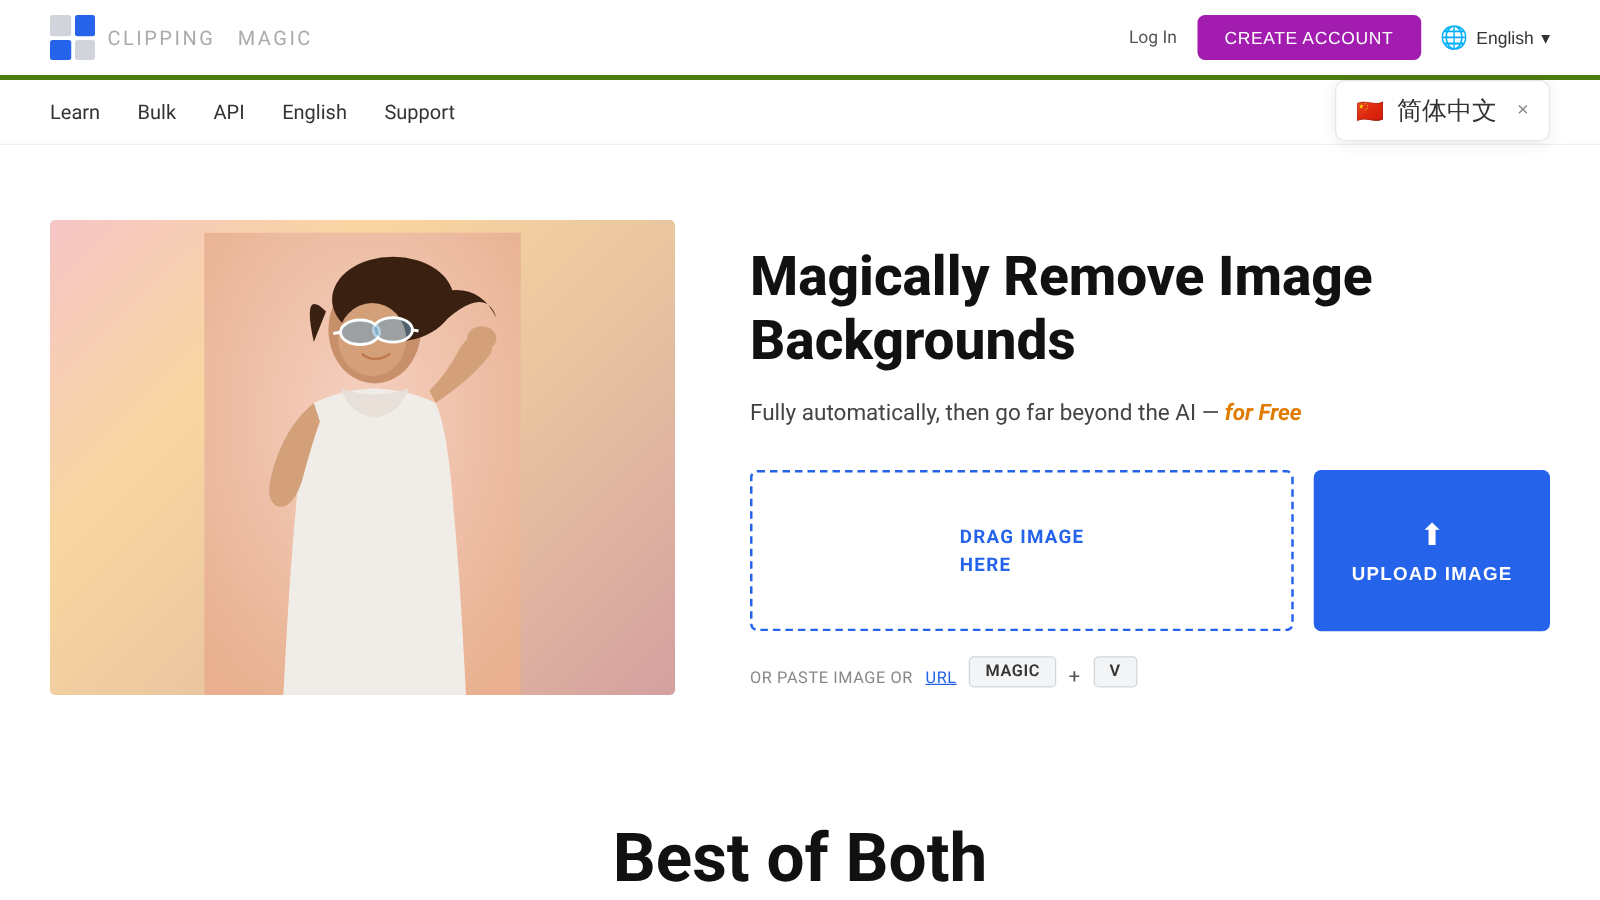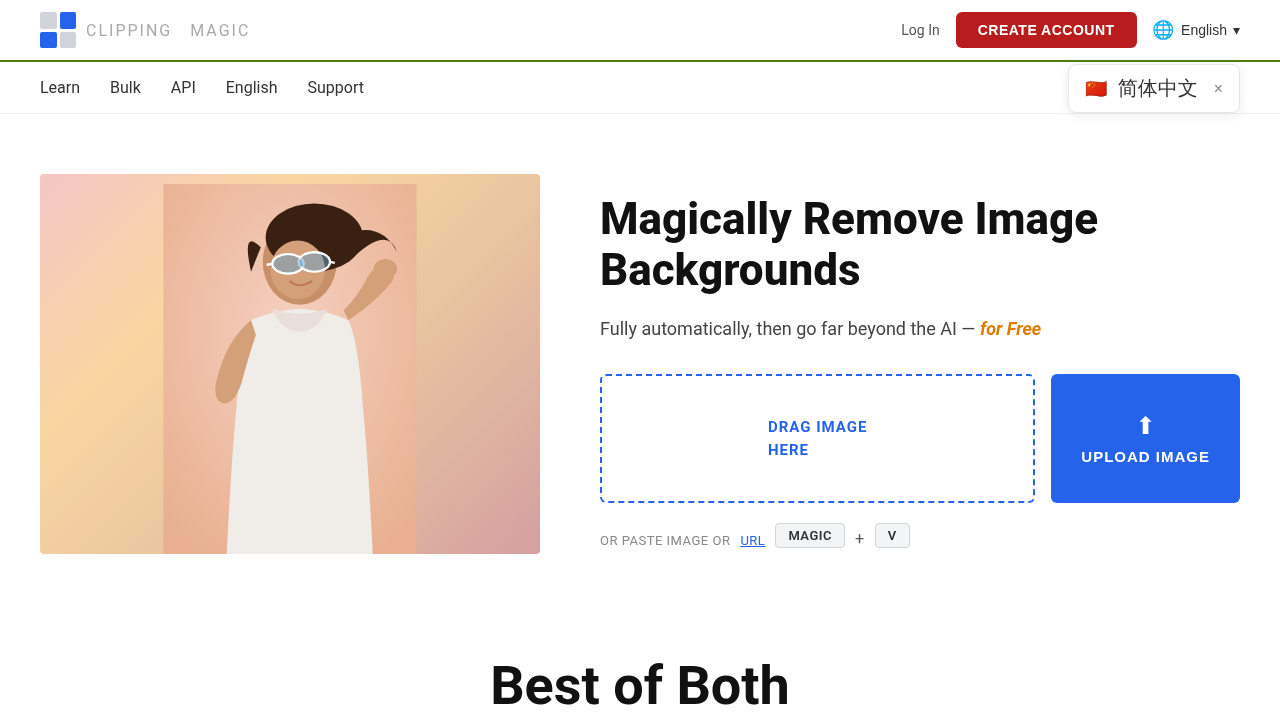--- a/index.html
+++ b/index.html
@@ -1,25 +1,25 @@
 <!DOCTYPE html>
 <html><head>
   <meta charset="utf-8">
   <style>
     * { margin: 0; padding: 0; box-sizing: border-box; }
     body { font-family: -apple-system, BlinkMacSystemFont, 'Segoe UI', Roboto, sans-serif; background: #fff; color: #222; overflow-x: hidden; }
 
     
-    .header { display: flex; align-items: center; justify-content: space-between; padding: 12px 40px; border-bottom: 2px solid #4d7c0f; position: relative; }
+    .header { display: flex; align-items: center; justify-content: space-between; padding: 12px 40px; border-bottom: 4px solid #4d7c0f; position: relative; }
     .logo-area { display: flex; align-items: center; gap: 10px; cursor: pointer; }
     .logo-text { font-size: 16px; font-weight: 700; letter-spacing: 2px; color: #222; }
     .logo-text span { color: #aaa; font-weight: 400; }
     .header-right { display: flex; align-items: center; gap: 16px; }
     .login-link { color: #555; font-size: 14px; text-decoration: none; cursor: pointer; }
-    .create-account-btn { background: #b91c1c; color: #fff; border: none; border-radius: 6px; padding: 10px 22px; font-size: 14px; font-weight: 700; cursor: pointer; letter-spacing: 0.5px; }
+    .create-account-btn { background: #a21caf; color: #fff; border: none; border-radius: 6px; padding: 10px 22px; font-size: 14px; font-weight: 400; cursor: pointer; letter-spacing: 0.5px; }
     .language-btn { display: flex; align-items: center; gap: 6px; background: none; border: none; cursor: pointer; font-size: 14px; color: #333; }
 
     
     .lang-dropdown { position: absolute; top: 64px; right: 40px; background: #fff; border: 1px solid #e5e7eb; border-radius: 8px; padding: 10px 16px; display: flex; align-items: center; gap: 10px; box-shadow: 0 2px 12px rgba(0,0,0,0.08); z-index: 100; }
     .flag { font-size: 18px; }
     .lang-option { font-size: 20px; color: #333; }
     .close-btn { background: none; border: none; cursor: pointer; color: #888; font-size: 16px; margin-left: 6px; }
 
     
     .nav { display: flex; align-items: center; gap: 30px; padding: 8px 40px; border-bottom: 1px solid #f0f0f0; }

